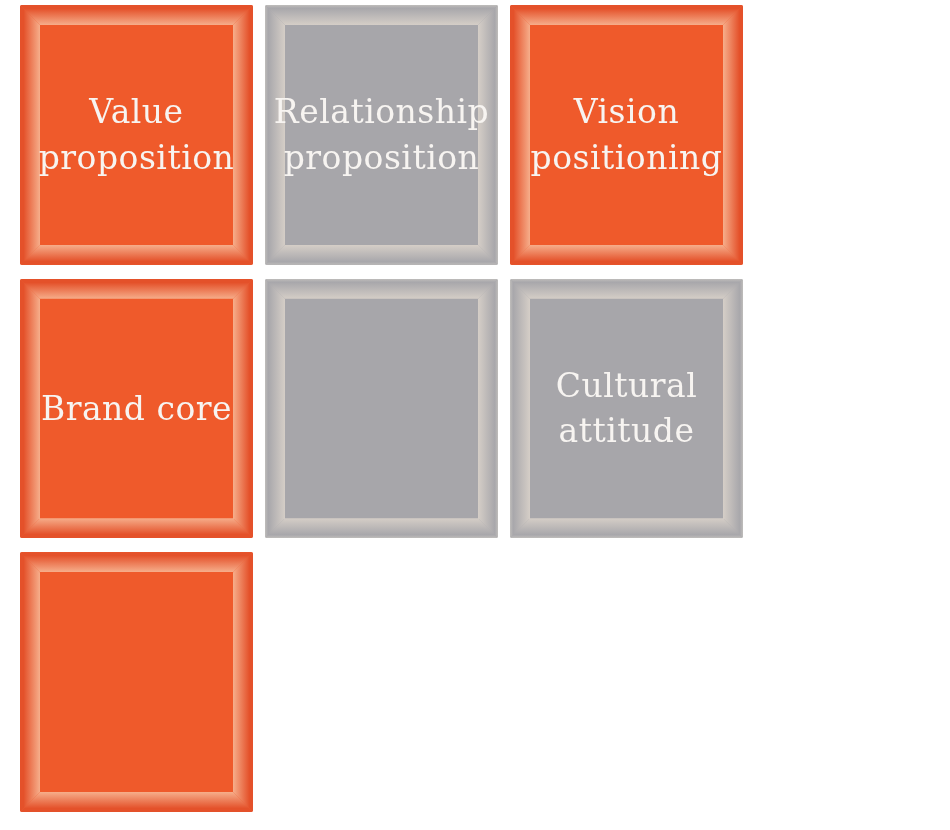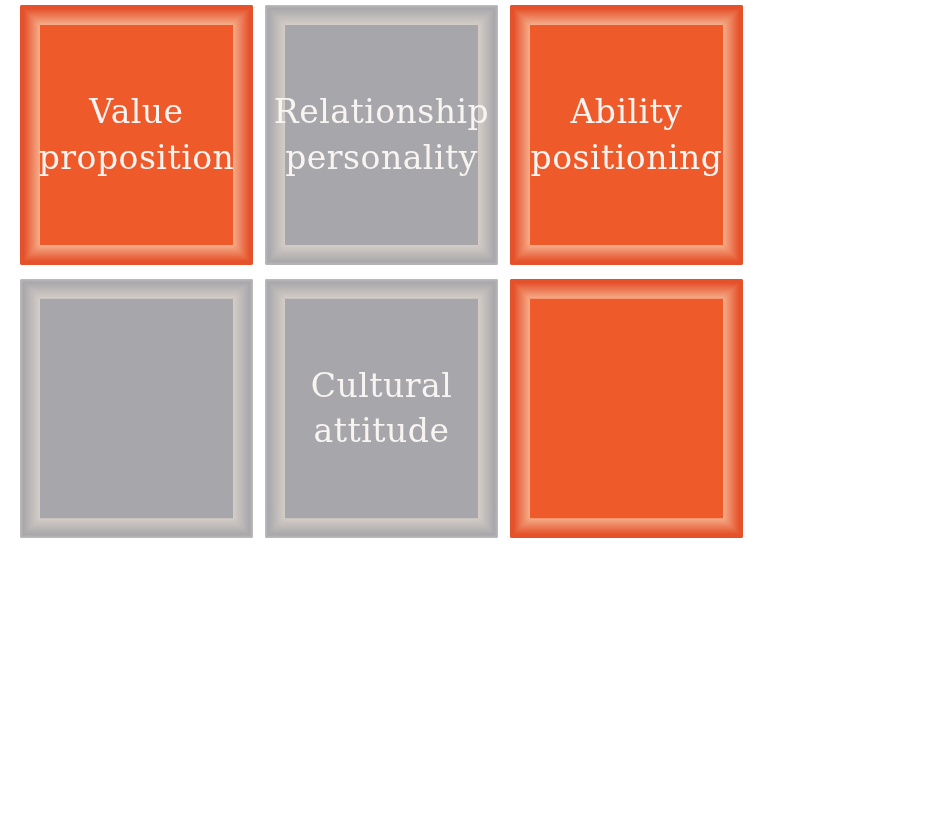--- a/index.html
+++ b/index.html
@@ -104,36 +104,45 @@
       </div>
     </div>
 
     <div class="cell gray">
       <i class="edge t"></i>
       <i class="edge b"></i>
       <i class="edge l"></i>
       <i class="edge r"></i>
       <div class="panel">
         <span class="label">Relationship
-personality</span>
+proposition</span>
       </div>
     </div>
 
     <div class="cell orange">
       <i class="edge t"></i>
       <i class="edge b"></i>
       <i class="edge l"></i>
       <i class="edge r"></i>
       <div class="panel">
-        <span class="label">Ability
+        <span class="label">Vision
 positioning</span>
       </div>
     </div>
 
 
+    <div class="cell orange">
+      <i class="edge t"></i>
+      <i class="edge b"></i>
+      <i class="edge l"></i>
+      <i class="edge r"></i>
+      <div class="panel">
+        <span class="label">Brand core</span>
+      </div>
+    </div>
 
     <div class="cell gray">
       <i class="edge t"></i>
       <i class="edge b"></i>
       <i class="edge l"></i>
       <i class="edge r"></i>
     </div>
 
 
     <div class="cell gray">

